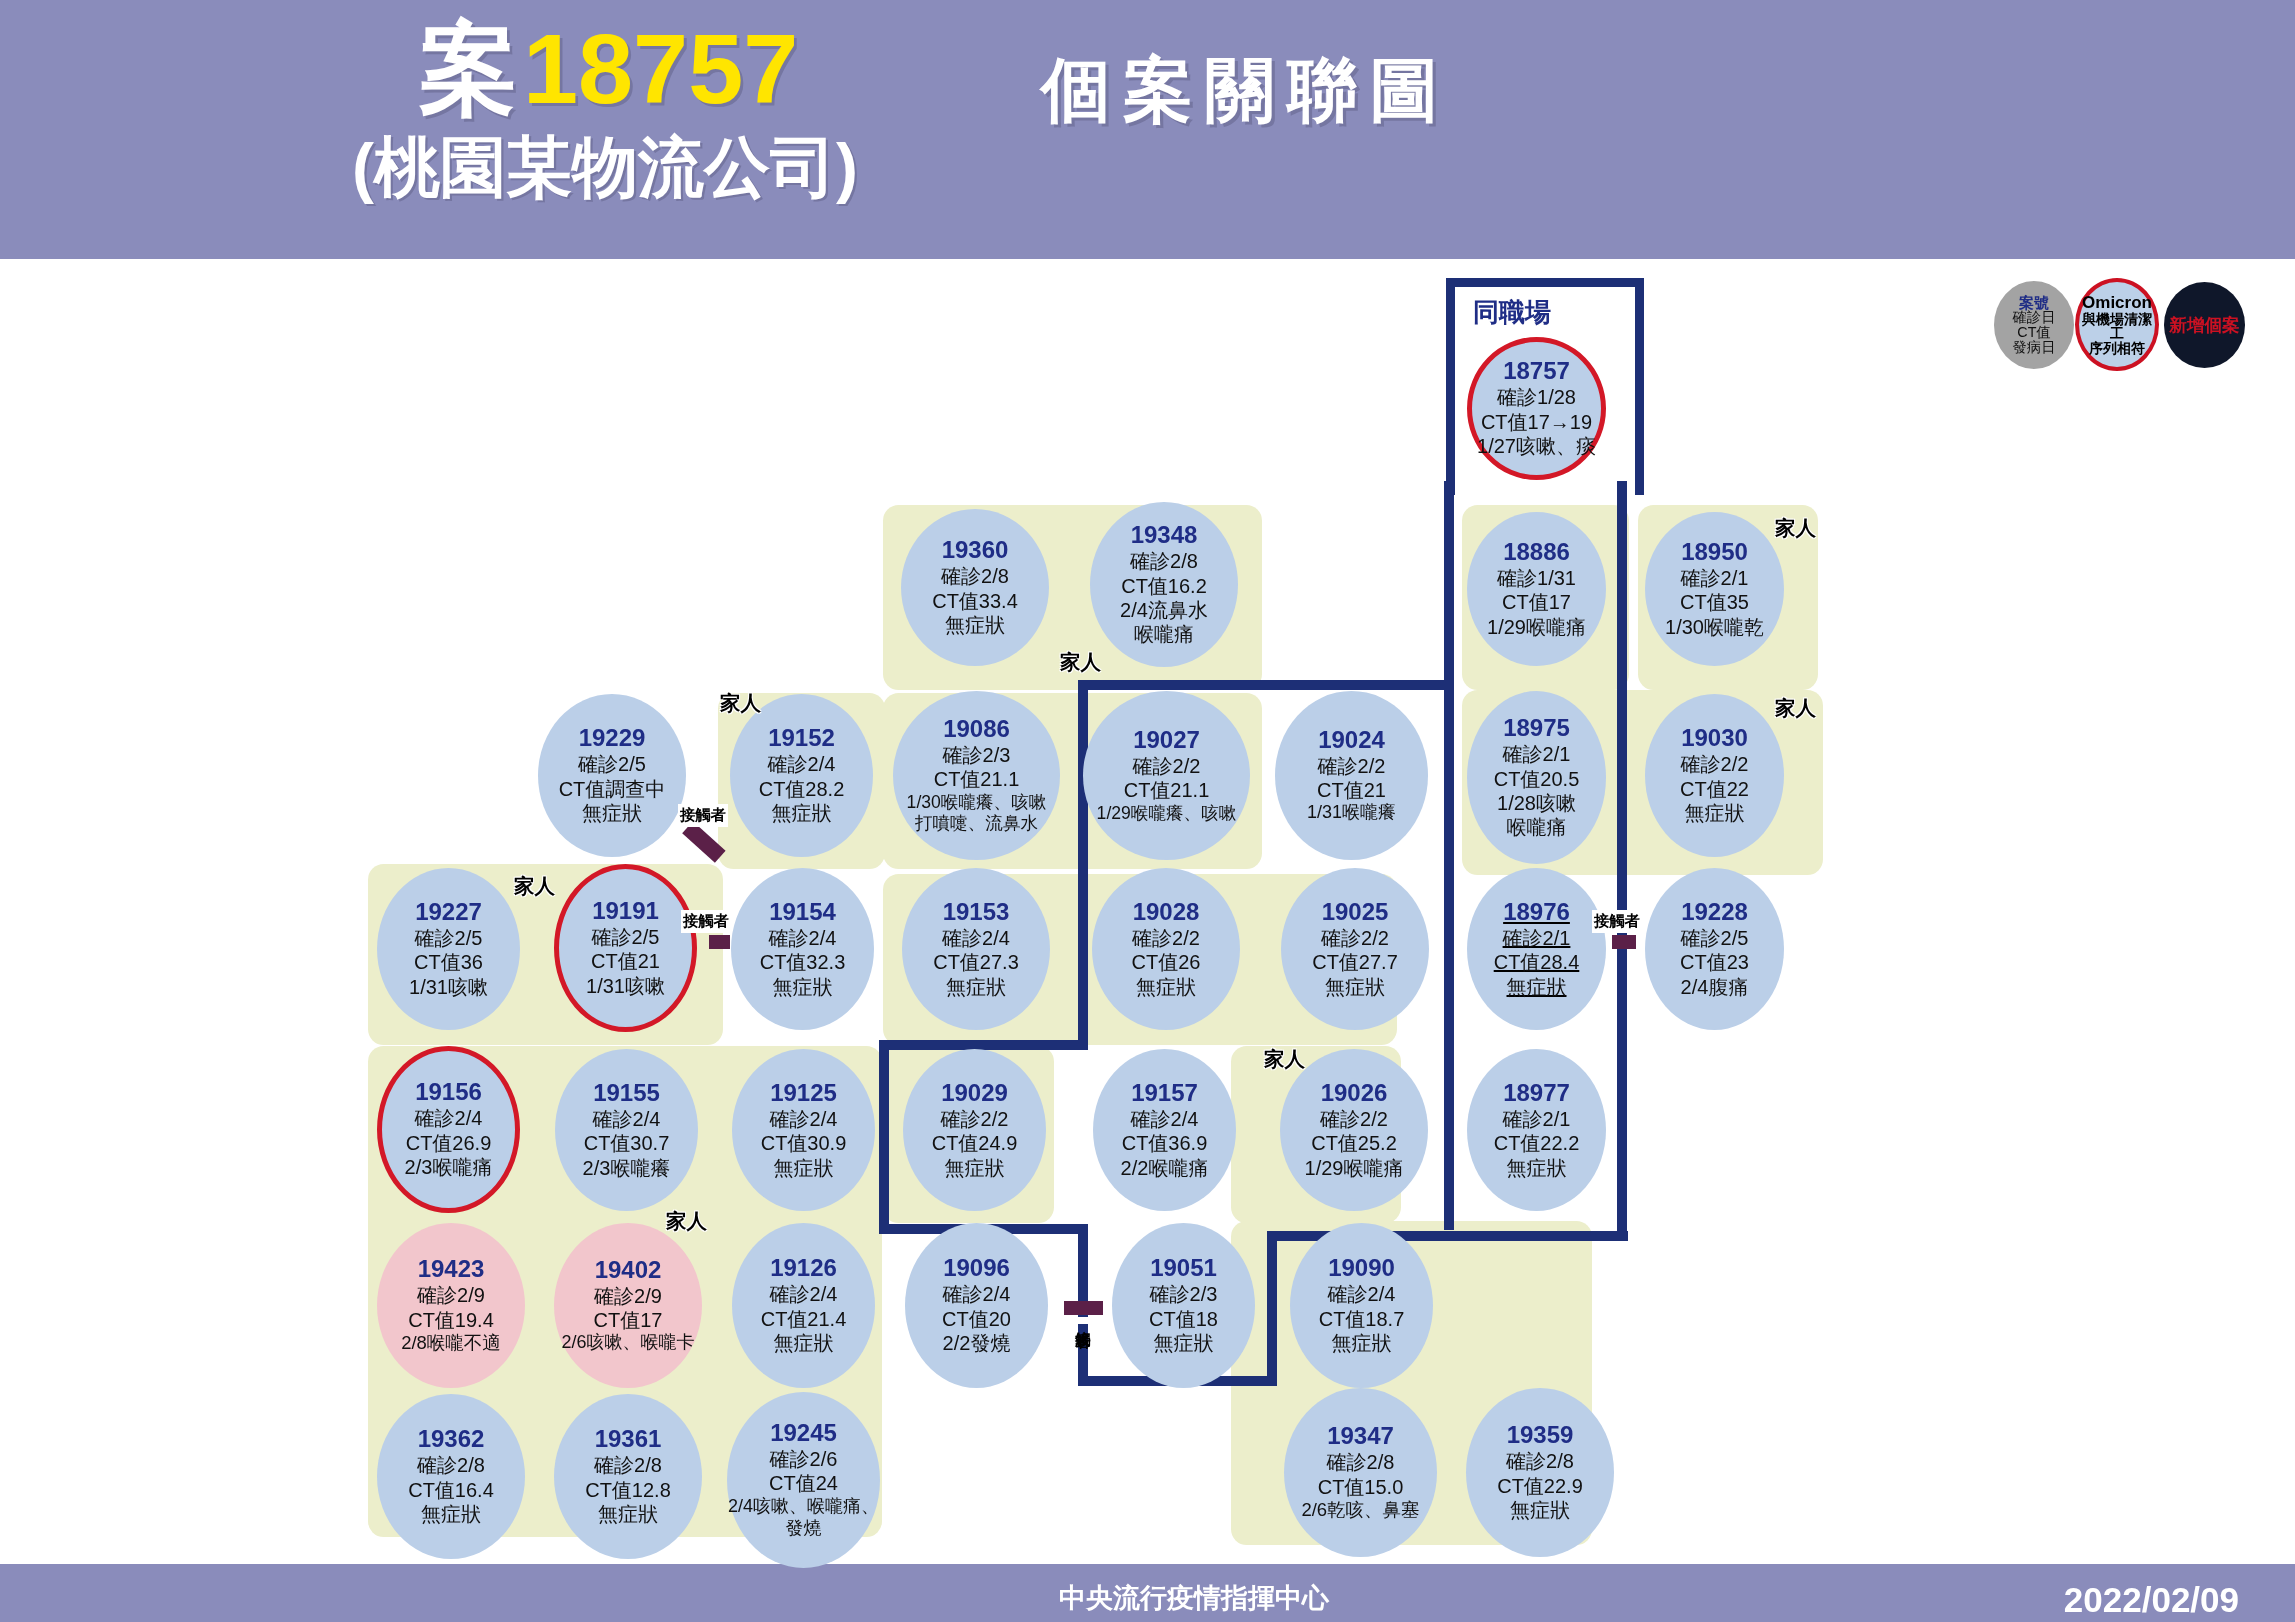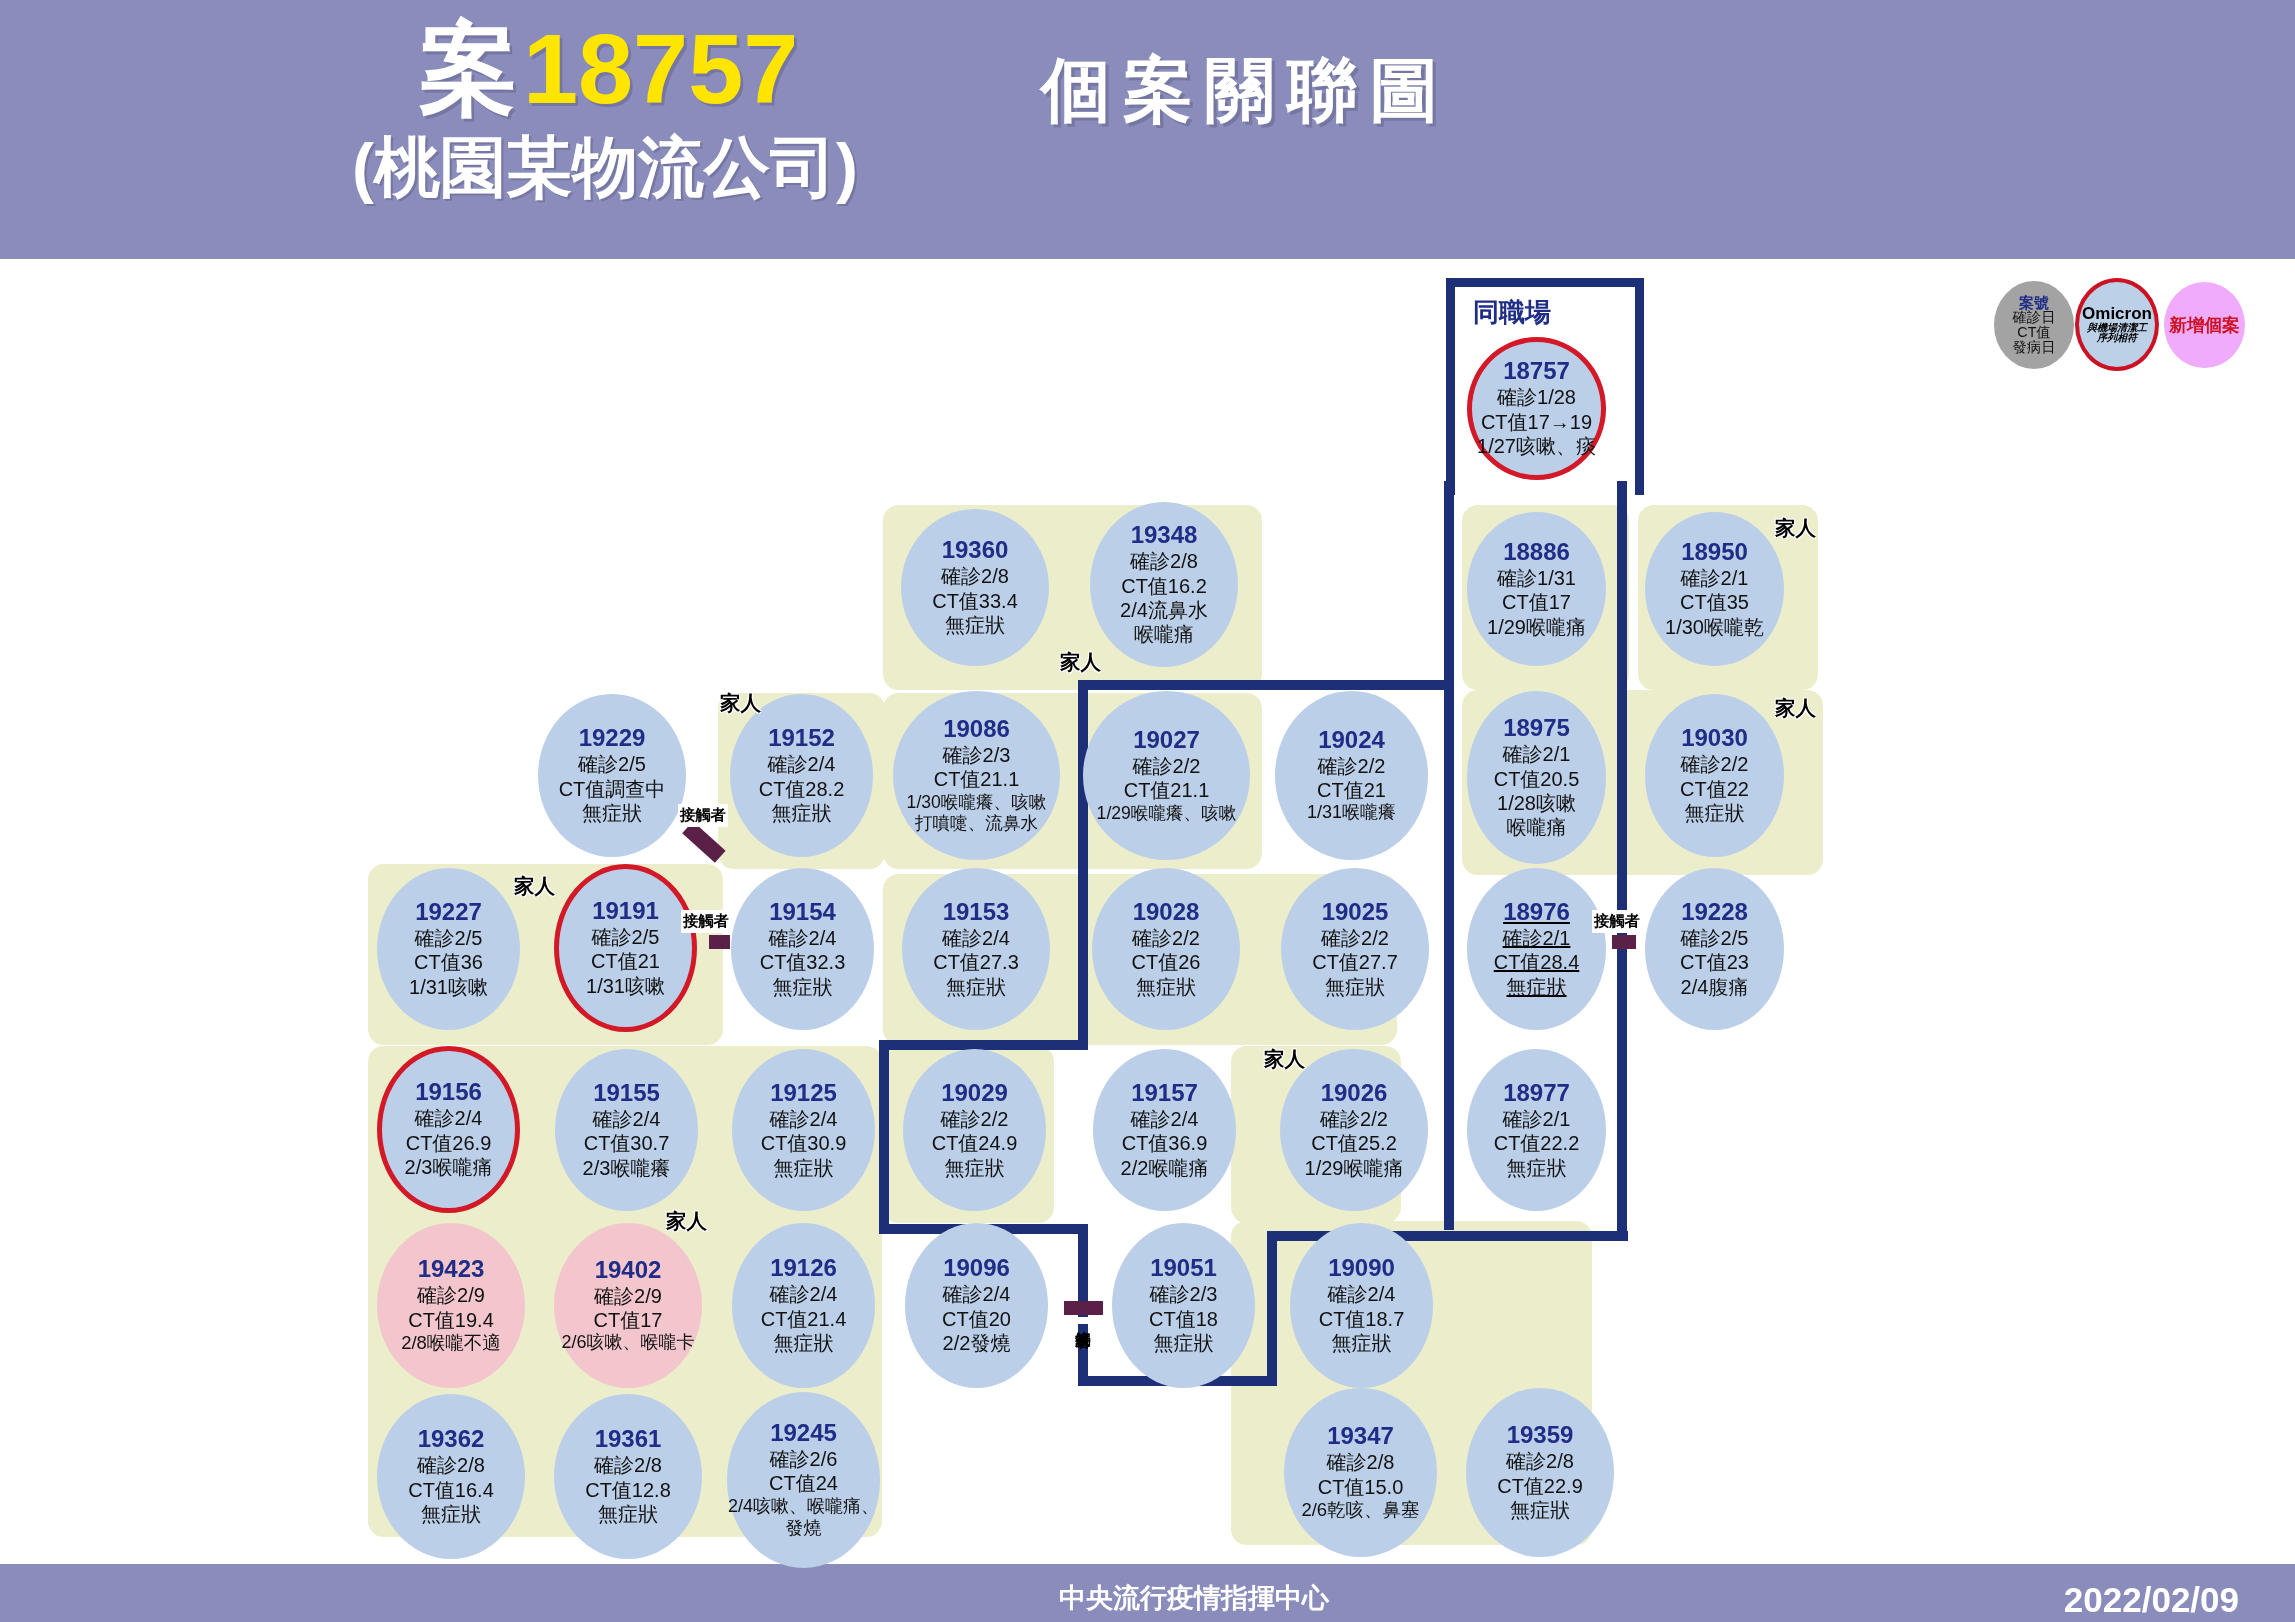--- a/index.html
+++ b/index.html
@@ -18,25 +18,25 @@
   .t-big{position:absolute;color:#ffffff;font-weight:bold;font-size:70px;line-height:1;
          letter-spacing:12px;text-shadow:3.2px 3.2px 0 rgba(90,92,130,.45);}
 
   
   .legend{position:absolute;left:1994px;top:278px;width:296px;height:93px;}
   .lg{position:absolute;display:flex;flex-direction:column;align-items:center;justify-content:center;
       text-align:center;line-height:1.04;}
   .lg1{left:0px;top:2.8px;width:80px;height:88px;border-radius:50%;background:#a3a3a3;}
   .lg2{left:81px;top:0px;width:84px;height:93px;border-radius:50%;background:#bcd0e8;
        border:4.2px solid #cc1122;box-sizing:border-box;}
-  .lg3{left:170px;top:3.7px;width:81px;height:86px;border-radius:50%;background:#f0abfc;}
+  .lg3{left:170px;top:3.7px;width:81px;height:86px;border-radius:50%;background:#0f172a;}
   .lg-t1{color:#1f2d86;font-weight:bold;font-size:15px;}
   .lg-t2{color:#111;font-size:14.3px;}
   .lg-om{color:#000;font-weight:bold;font-size:17px;}
-  .lg-sm{color:#000;font-weight:bold;font-size:10px;font-style:italic;}
+  .lg-sm{color:#000;font-weight:bold;font-size:14px;}
   .lg-new{color:#cc1122;font-weight:bold;font-size:17.6px;}
 
   
   .grp{position:absolute;background:#eceecb;border-radius:15.7px;z-index:1;}
   .glabel{position:absolute;color:#000;font-weight:bold;font-size:20.4px;z-index:6;
           white-space:nowrap;text-shadow:0.9px 0.9px 0 #fff,-0.9px -0.9px 0 #fff,0.9px -0.9px 0 #fff,-0.9px 0.9px 0 #fff;}
 
   
   .navy{position:absolute;background:#1d2f76;z-index:2;}
   .navybox{position:absolute;border:9.3px solid #1d2f76;background:transparent;z-index:2;}

